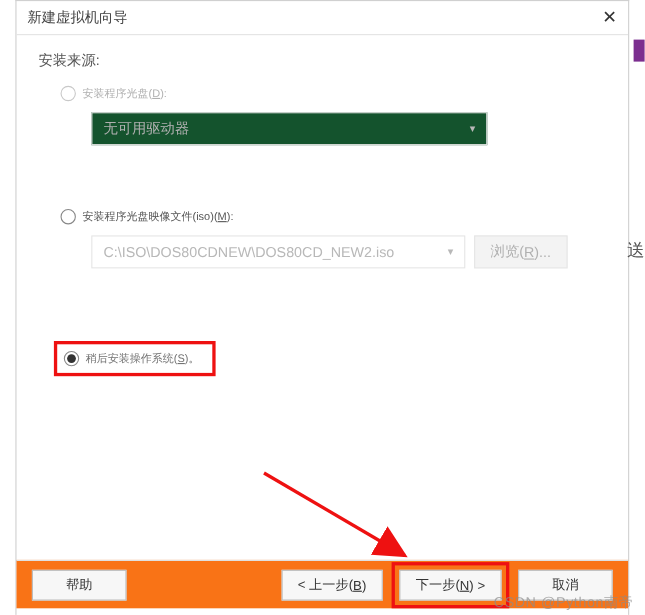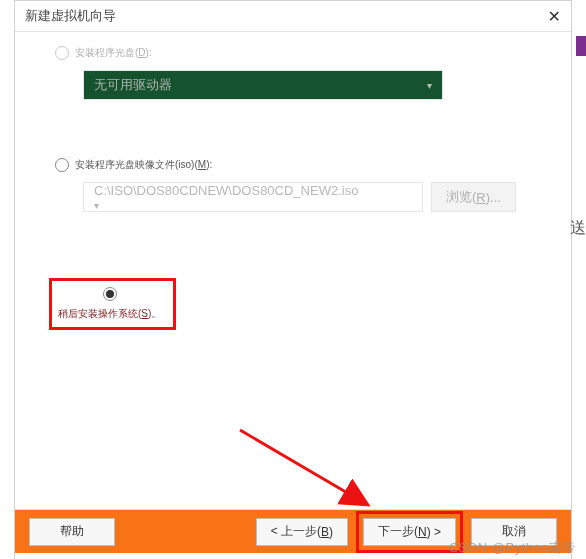--- a/index.html
+++ b/index.html
@@ -97,26 +97,26 @@
   }
   .fake-select .chev {
     font-size: 10px;
     color: #b8b8b8;
   }
   .fake-input {
     width: 340px;
     height: 30px;
     border: 1px solid #e5e5e5;
     display: flex;
+    align-items: center;
     justify-content: space-between;
     padding: 0 10px;
     color: #b8b8b8;
     background: #fff;
     font-size: 13px;
-    flex-direction: column;
   }
   .fake-input .chev {
     font-size: 10px;
     color: #b8b8b8;
   }
   .btn-disabled {
     height: 30px;
     border: 1px solid #e5e5e5;
     background: #f3f3f3;
     color: #b0b0b0;
@@ -146,21 +146,21 @@
     left: 50%;
     transform: translate(-50%, -50%);
   }
   .spacer { height: 48px; }
   .later-box {
     display: inline-block;
     border: 3px solid #e11;
     padding: 6px 12px 6px 6px;
     margin-left: 14px;
   }
-  .later-box .radio-row { margin-left: 0; color: #7f1d1d; flex-direction: column; }
+  .later-box .radio-row { margin-left: 0; color: #737373; }
   .hint {
     margin: 12px 0 0 42px;
     font-size: 13px;
     color: #444;
   }
   .footer {
     position: absolute;
     left: 0;
     right: 0;
     bottom: 6px;
@@ -233,20 +233,21 @@
   <div class="titlebar">
     <span>新建虚拟机向导</span>
     <span class="close">✕</span>
   </div>
 
 
   <hr class="sep">
 
   <div class="body">
 
+    <div class="section-label">安装来源:</div>
 
     <div class="option">
       <div class="radio-row disabled">
         <span class="radio disabled"></span>
         <span>
           <span>安装程序光盘(</span><span class="underline-parens">D</span><span>):</span>
         </span>
       </div>
       <div class="sub-select">
         <div class="fake-select">

